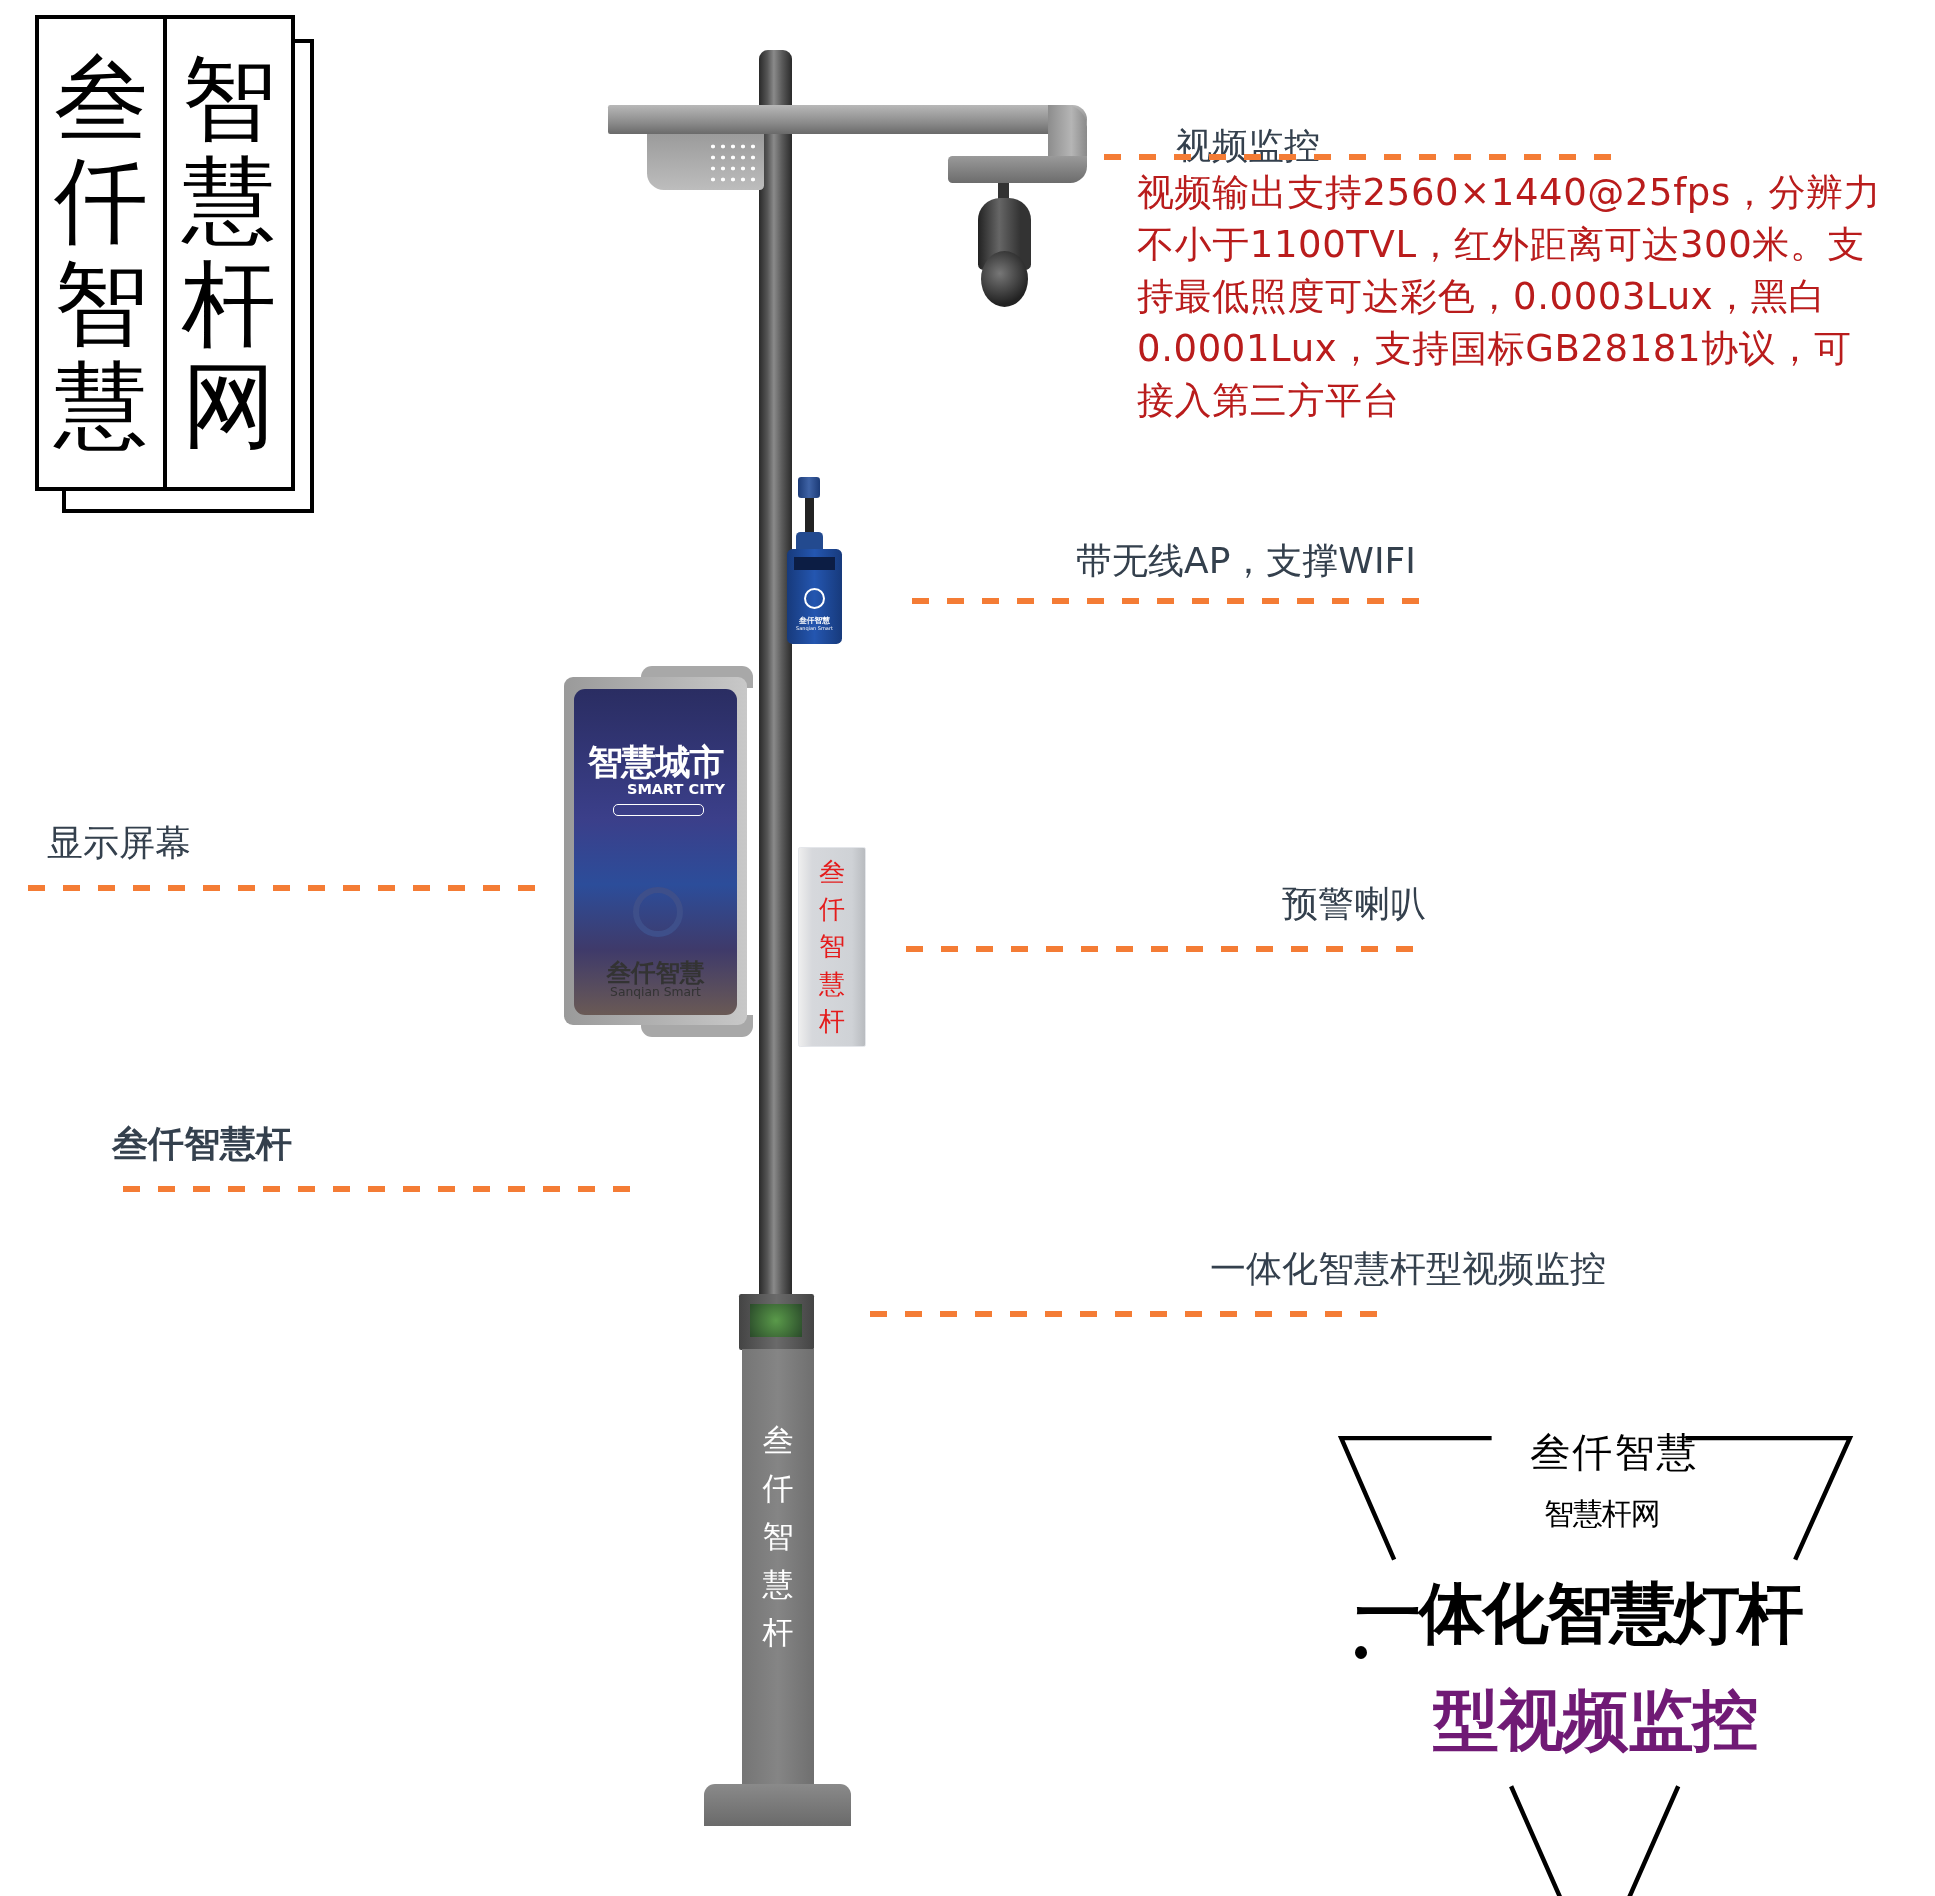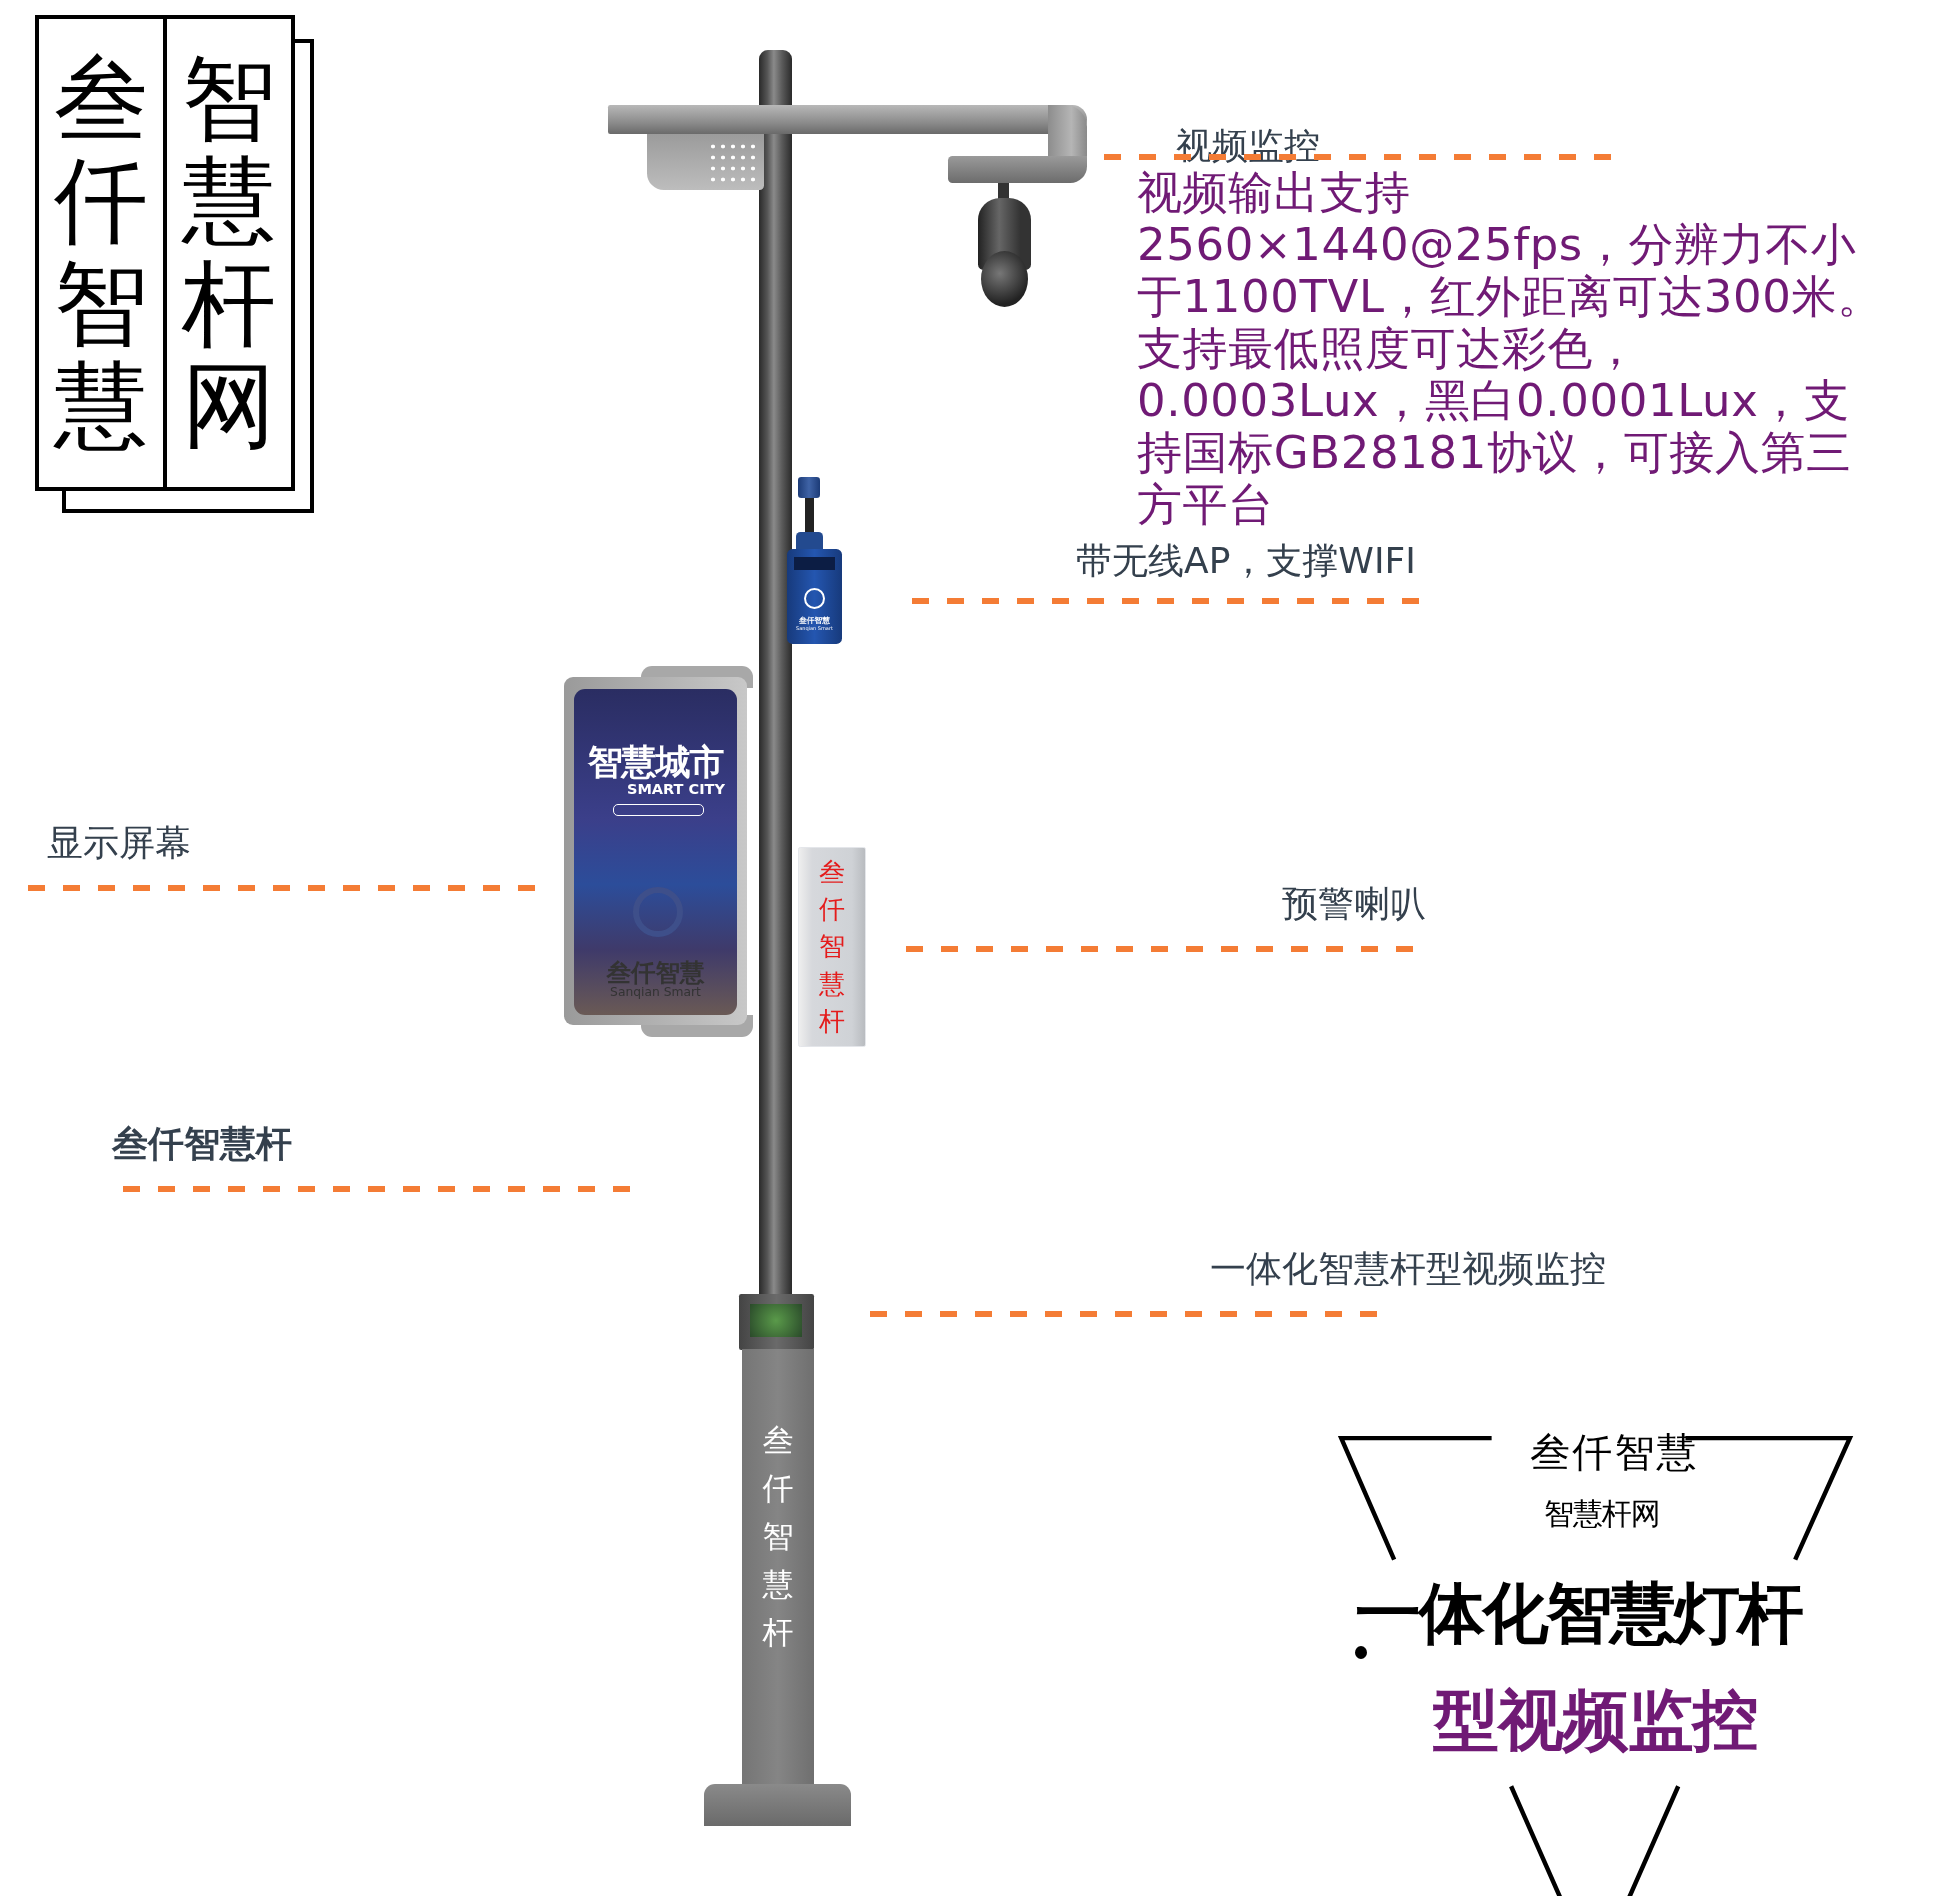--- a/index.html
+++ b/index.html
@@ -9,21 +9,21 @@
 
   
   .logo-back { position:absolute; left:62px; top:39px; width:244px; height:466px; border:4.5px solid #000; background:#fff; }
   .logo-front { position:absolute; left:35px; top:14.5px; width:252px; height:468px; border:4.5px solid #000; background:#fff; display:flex; }
   .logo-col { width:50%; display:flex; flex-direction:column; align-items:center; justify-content:center; gap:2.2px; }
   .logo-col + .logo-col { border-left:4.5px solid #000; }
   .logo-char { font-size:94px; line-height:100px; color:#000; font-weight:400; }
 
   
   .label { position:absolute; color:#34404d; font-size:36px; line-height:45px; white-space:nowrap; }
-  .para { position:absolute; left:1137px; top:167px; width:747px; color:#701a75; font-size:45px; line-height:52px; letter-spacing:0.6px; }
+  .para { position:absolute; left:1137px; top:167px; width:747px; color:#b91c1c; font-size:37px; line-height:52px; letter-spacing:0.6px; }
   .dash { position:absolute; height:5.6px;
           background-image:repeating-linear-gradient(90deg, #f47c35 0 17.3px, transparent 17.3px 35px); }
 
   
   .pole { position:absolute; left:759px; top:50px; width:33px; height:1254px; border-radius:9px 9px 0 0;
           background:linear-gradient(90deg,#2a2a2a 0%,#555 25%,#8a8a8a 45%,#5a5a5a 70%,#2a2a2a 100%); }
   .arm { position:absolute; left:608px; top:105px; width:479px; height:29px; border-radius:3.3px 22px 22px 3.3px;
          background:linear-gradient(180deg,#b8b8b8,#8c8c8c 60%,#6a6a6a); }
   .arm-hook { position:absolute; left:1048px; top:105px; width:39px; height:78px; border-radius:0 22px 22px 0;
               background:linear-gradient(90deg,#8d8d8d,#b5b5b5 60%,#8a8a8a); }

